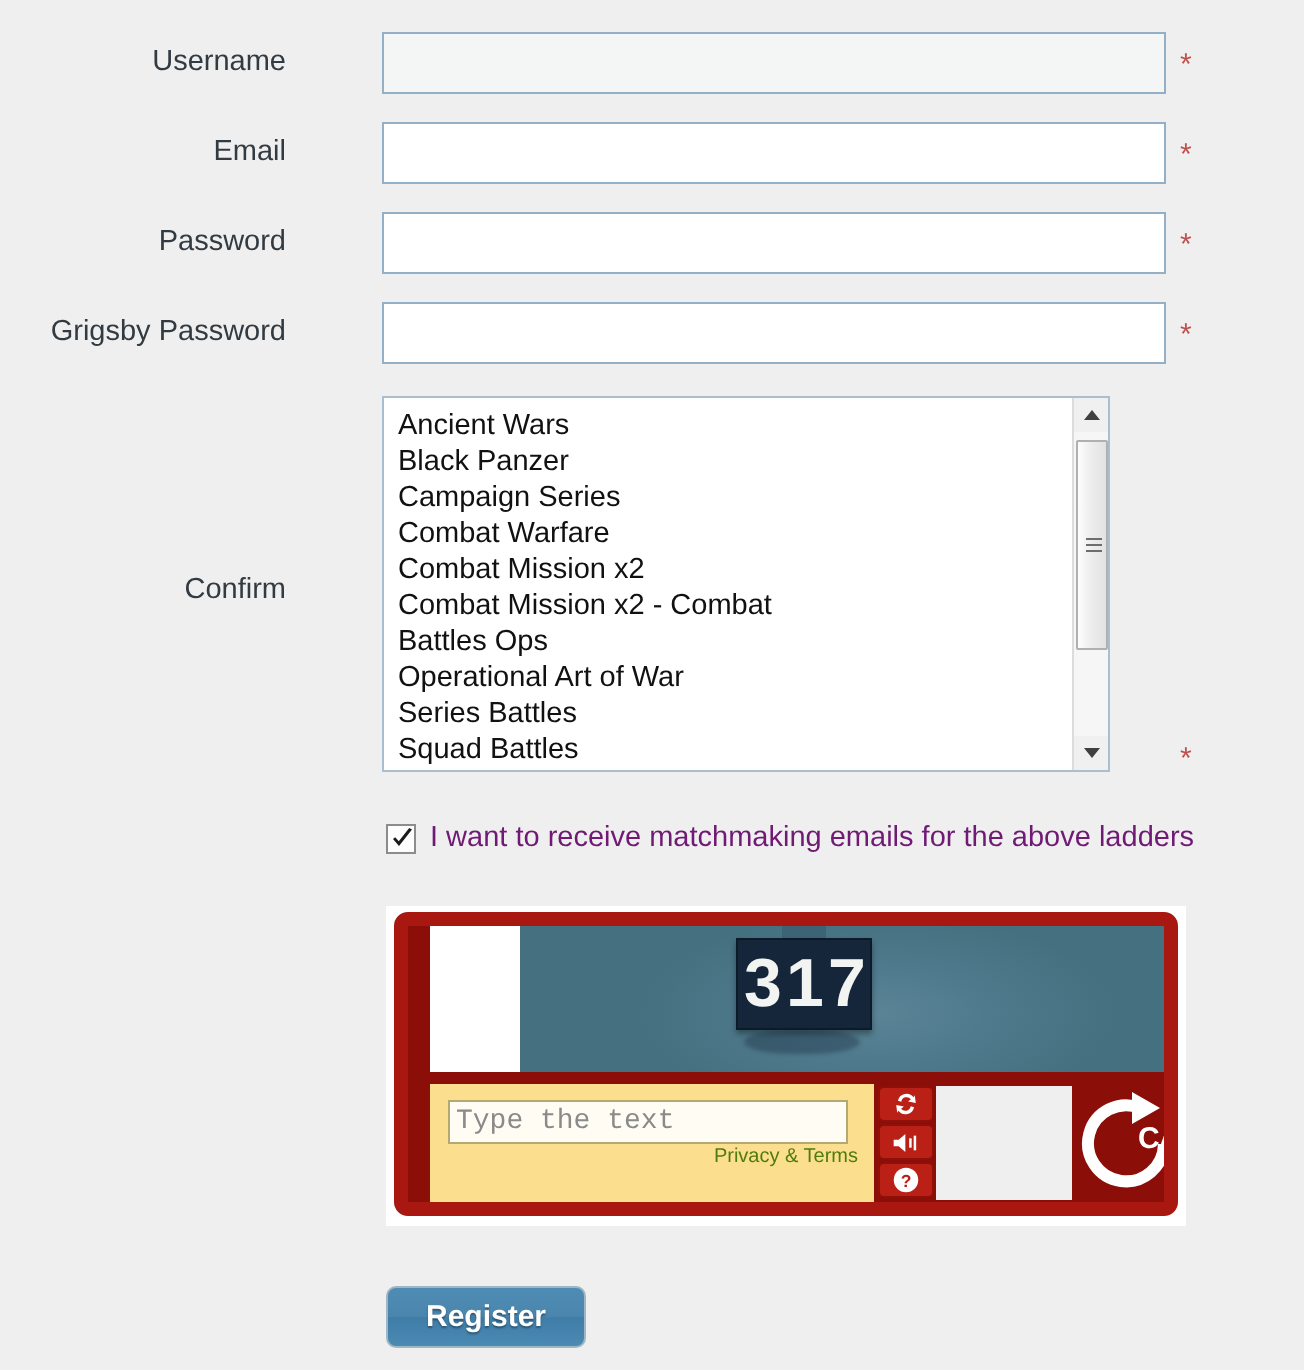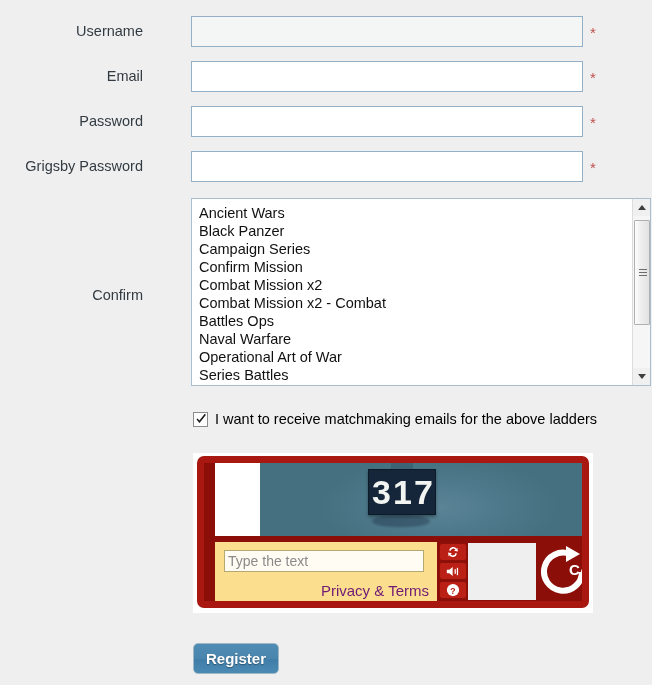--- a/index.html
+++ b/index.html
@@ -33,21 +33,21 @@
   .field.prefilled { background: #f4f5f5; }
   .req {
     position: absolute; left: 590px;
     color: #c0504d; font-size: 15px; line-height: 1;
     font-family: "Liberation Sans", sans-serif;
   }
 
   
   .listbox-wrap {
     position: absolute; left: 191px; top: 198px;
-    width: 460px; height: 188px;
+    width: 364px; height: 188px;
     border: 1px solid #a9bfd0;
     background: #ffffff;
     overflow: hidden;
   }
   .listbox {
     position: absolute; left: 0; top: 0;
     width: 371px; height: 186px;
     overflow: hidden;
     padding: 5px 0 0 7px;
   }
@@ -92,21 +92,21 @@
   
   .cbrow { position: absolute; left: 193px; top: 411px; height: 20px; }
   .cbox {
     position: absolute; left: 0; top: 1px;
     width: 15px; height: 15px;
     background: #fdfdfd; border: 1px solid #8c8c8c;
   }
   .cbox svg { position: absolute; left: 1px; top: 0px; }
   .cblabel {
     position: absolute; left: 22px; top: 0;
-    font-size: 14.5px; color: #000000; white-space: nowrap;
+    font-size: 14.5px; color: #701a75; white-space: nowrap;
   }
 
   
   .captcha {
     position: absolute; left: 193px; top: 453px;
     width: 400px; height: 160px;
     background: #ffffff;
   }
   .cap-frame {
     position: absolute; left: 4px; top: 3px;
@@ -168,28 +168,28 @@
   .cap-yellow {
     position: absolute; left: 0; top: 0;
     width: 222px; height: 59px;
     background: #fcdf8e;
   }
   .cap-input {
     position: absolute; left: 9px; top: 8px;
     width: 200px; height: 22px;
     border: 1px solid #b5a873;
     background: #fffdf3;
-    font-family: Liberation Sans, sans-serif;
+    font-family: Liberation Mono, monospace;
     font-size: 14px; color: #777;
     padding: 0 3px; outline: none;
   }
   .cap-input::placeholder { color: #8a8a8a; opacity: 1; }
   .cap-privacy {
-    position: absolute; right: 8px; bottom: 2px;
-    font-size: 15px; color: #701a75;
+    position: absolute; right: 8px; bottom: 17px;
+    font-size: 10px; color: #4d7c0f;
     text-decoration: none; white-space: nowrap;
   }
   .cap-btns {
     position: absolute; left: 224px; top: 0;
     width: 28px; height: 59px;
   }
   .cbtn {
     position: absolute; left: 0; width: 28px; height: 18px;
     background: #bb2016;
     border: 1px solid #8e1009;
@@ -218,21 +218,21 @@
   .cap-logo-re {
     position: absolute; left: 13px; top: 23px;
     color: #fff; font-size: 8px; font-weight: bold;
     font-family: "Liberation Sans", sans-serif;
     padding-left: 29px;
   }
 
   
   .register {
     position: absolute; left: 193px; top: 643px;
-    width: 86px; height: 31px;
+    width: 100px; height: 31px;
     border: 1px solid #9fb6c4;
     border-radius: 5px;
     background: linear-gradient(to bottom,#4f8cb4 0%, #4a85ad 50%, #3f7da8 51%, #4b8ab3 100%);
     color: #ffffff;
     font-family: "Liberation Sans", sans-serif;
     font-size: 15px; font-weight: bold;
     text-shadow: 0 1px 1px rgba(0,0,0,.35);
     cursor: pointer;
   }
 </style>
@@ -266,25 +266,24 @@
   </div>
 
   <div class="label" style="top:287px">Confirm</div>
   <div class="req" style="top:372px">*</div>
 
   <div class="listbox-wrap">
     <div class="listbox" id="ladder-options">
         <div class="opt">Ancient Wars</div>
         <div class="opt">Black Panzer</div>
         <div class="opt">Campaign Series</div>
-        <div class="opt">Confirm Mission</div>
+        <div class="opt">Combat Warfare</div>
         <div class="opt">Combat Mission x2</div>
         <div class="opt">Combat Mission x2 - Combat</div>
         <div class="opt">Battles Ops</div>
-        <div class="opt">Naval Warfare</div>
         <div class="opt">Operational Art of War</div>
         <div class="opt">Series Battles</div>
         <div class="opt">Squad Battles</div>
       </div>
     <div class="sbar">
       <div class="sb-arrow up">
           <i></i>
         </div>
       <div class="sb-thumb">
         <div class="sb-grip">

